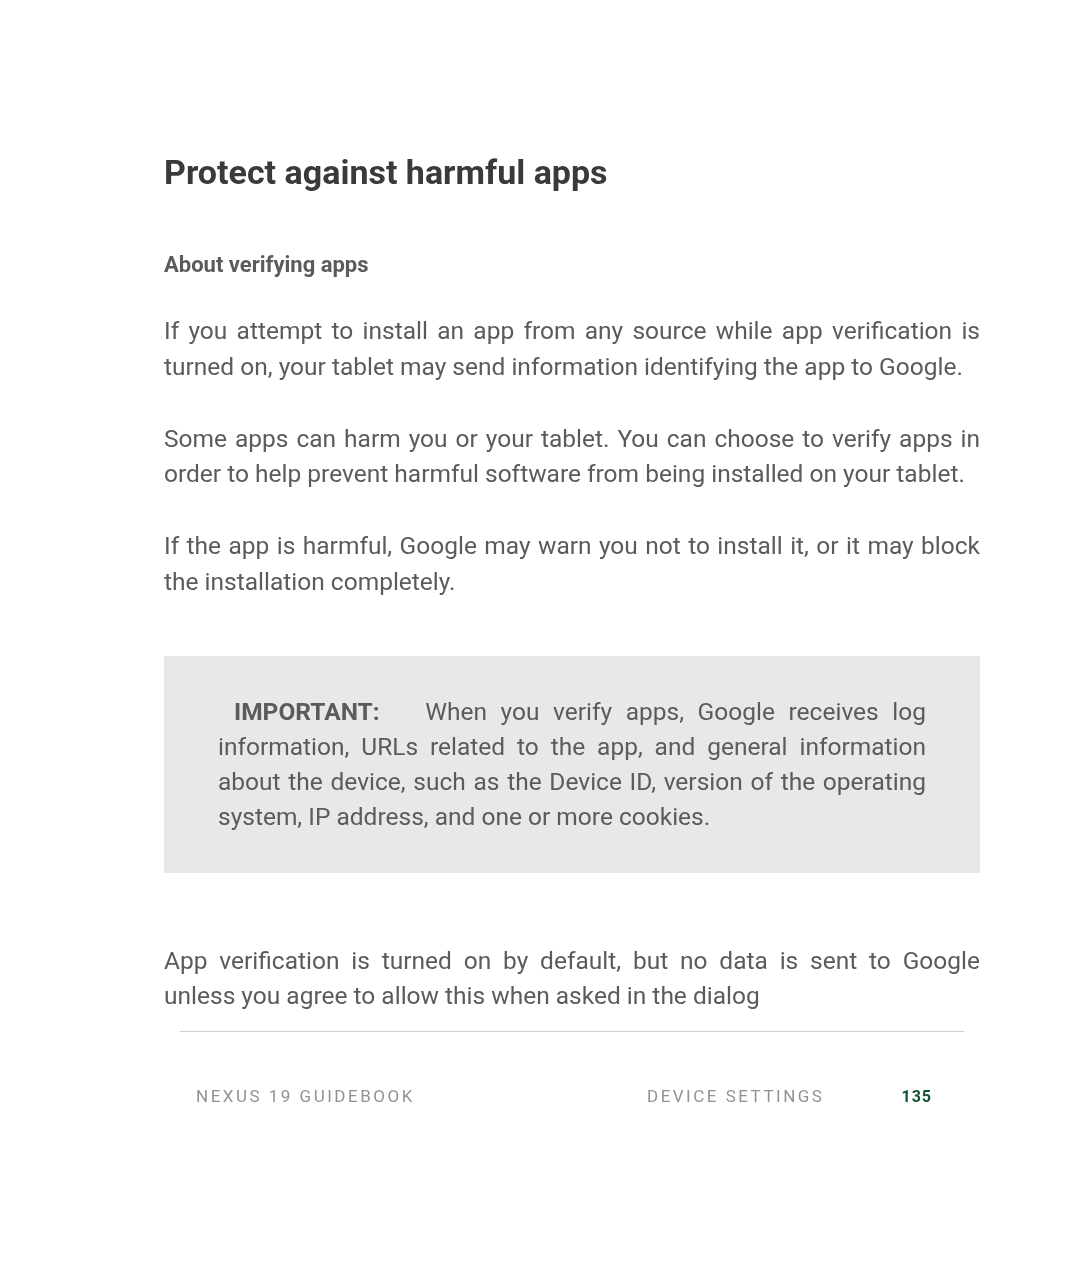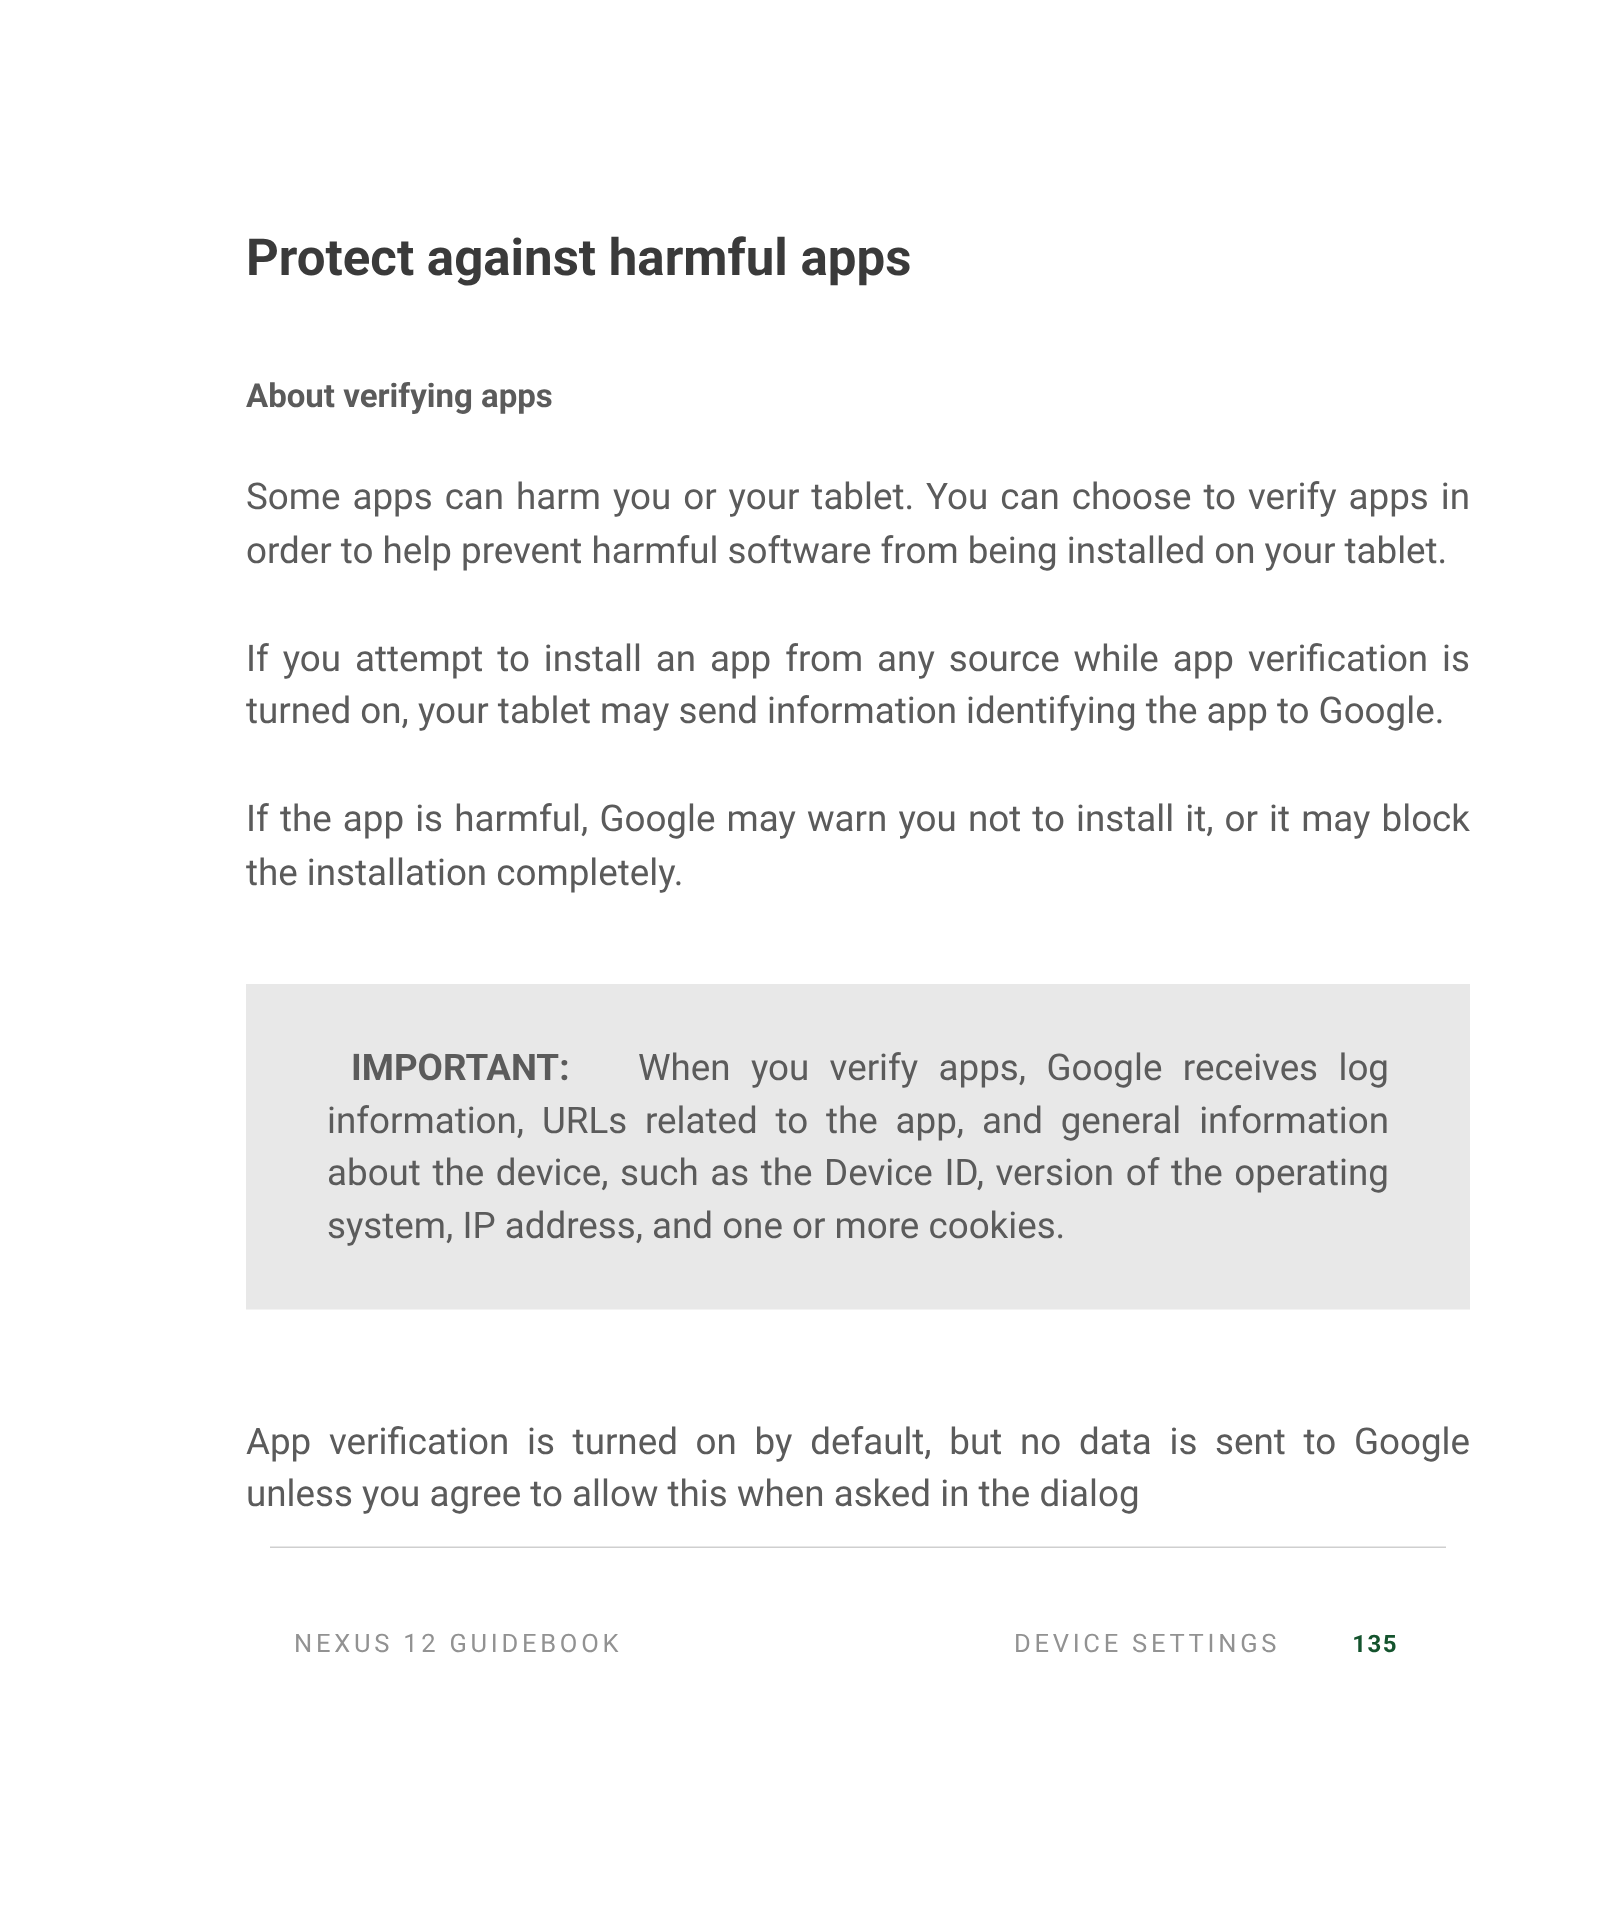--- a/index.html
+++ b/index.html
@@ -70,54 +70,54 @@
       display: flex;
       justify-content: space-between;
       align-items: baseline;
       font-size: 17px;
       letter-spacing: 2.5px;
       color: #929292;
     }
     .footer-right {
       display: flex;
       align-items: baseline;
-      gap: 16px;
+      gap: 45px;
       text-align: center;
     }
     .page-number {
       color: #14532d;
       letter-spacing: 1px;
       font-size: 16px;
       font-weight: bold;
     }
   </style>
 </head>
 <body>
 
 <div class="page">
   <h1 class="title">Protect against harmful apps</h1>
 
   <h2 class="subheading">About verifying apps</h2>
 
+  <p class="body-text">If you attempt to install an app from any source while app verification is turned on, your tablet may send information identifying the app to Google.</p>
   <p class="body-text">Some apps can harm you or your tablet. You can choose to verify apps in order to help prevent harmful software from being installed on your tablet.</p>
-  <p class="body-text">If you attempt to install an app from any source while app verification is turned on, your tablet may send information identifying the app to Google.</p>
   <p class="body-text">If the app is harmful, Google may warn you not to install it, or it may block the installation completely.</p>
 
   <div class="callout">
     <p class="callout-text">
       <span class="callout-label">IMPORTANT:</span><span> When you verify apps, Google receives log information, URLs related to the app, and general information about the device, such as the Device ID, version of the operating system, IP address, and one or more cookies.</span>
     </p>
   </div>
 
 
   <p class="body-text">App verification is turned on by default, but no data is sent to Google unless you agree to allow this when asked in the dialog</p>
 
   <div class="footer">
     <hr class="footer-rule">
     <div class="footer-row">
-      <span>NEXUS 12 GUIDEBOOK</span>
+      <span>NEXUS 19 GUIDEBOOK</span>
       <span class="footer-right">
         <span>DEVICE SETTINGS</span>
         <span class="page-number">135</span>
       </span>
     </div>
   </div>
 </div>
 
 </body></html>

